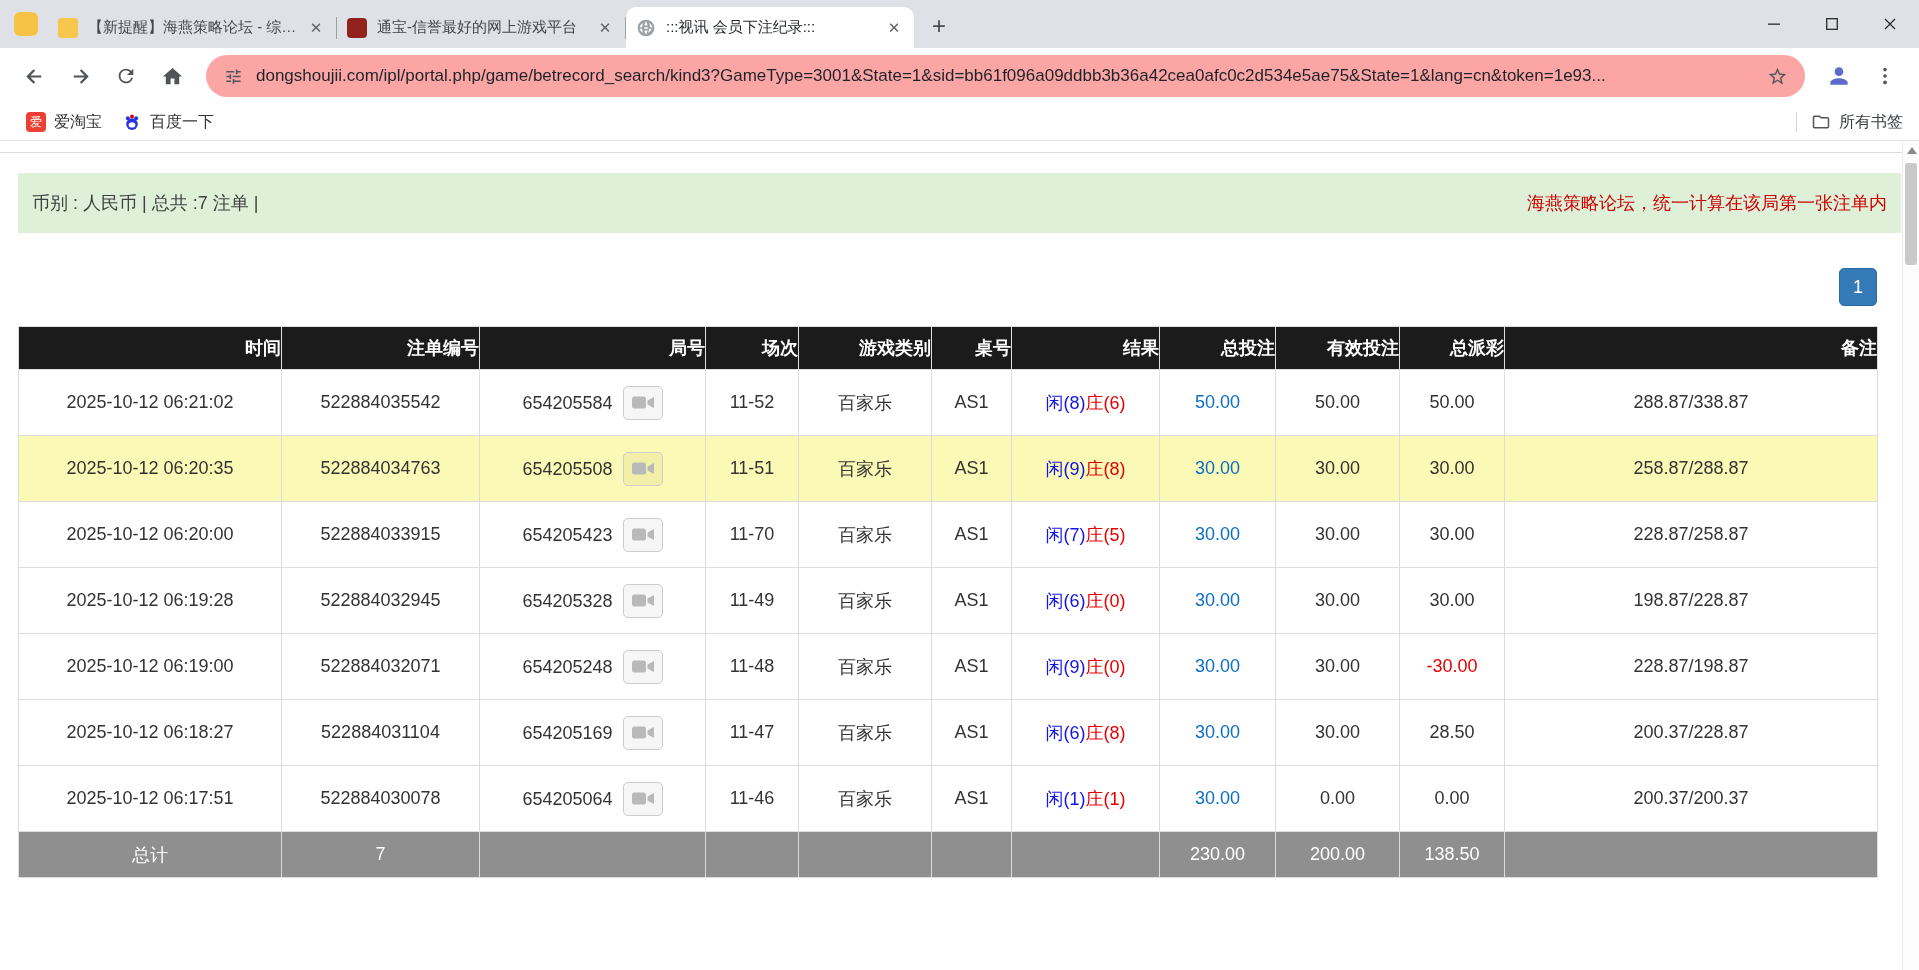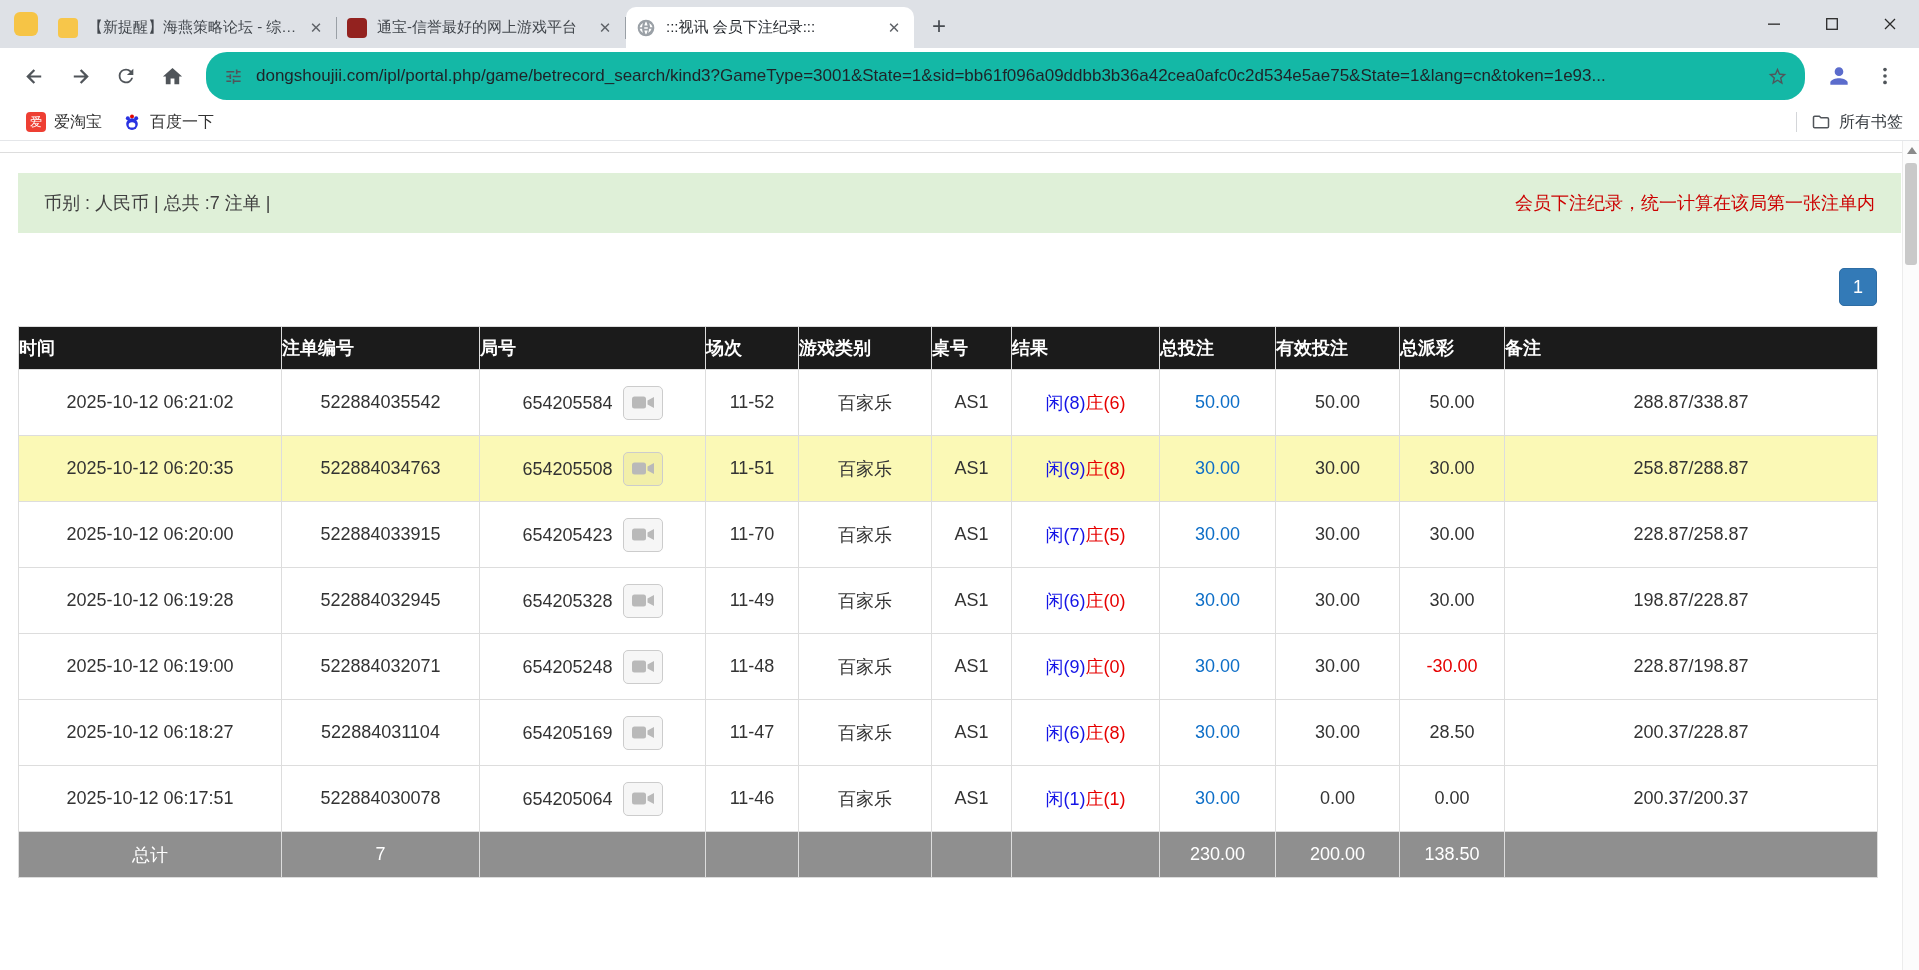--- a/index.html
+++ b/index.html
@@ -17,21 +17,21 @@
   .favicon.globe { background:transparent; }
   .tab-title { flex:1; white-space:nowrap; overflow:hidden; text-overflow:ellipsis; }
   .tab-close { width:20px; height:20px; margin-left:8px; border-radius:50%; color:#5f6368; font-size:15px; line-height:20px; text-align:center; flex:none; }
   .newtab-btn { width:34px; height:34px; margin:0 0 5px 8px; display:flex; align-items:center; justify-content:center; color:#474c51; font-size:24px; font-weight:400; border-radius:50%; flex:none; }
   .win-controls { position:absolute; right:0; top:0; height:48px; display:flex; }
   .win-btn { width:58px; height:100%; display:flex; align-items:center; justify-content:center; color:#2a2a2a; }
 
   
   .toolbar { height:56px; background:#fff; display:flex; align-items:center; padding:0 14px; gap:6px; }
   .nav-btn { width:40px; height:40px; border-radius:50%; display:flex; align-items:center; justify-content:center; flex:none; }
-  .addressbar { flex:1; height:48px; background:#14b8a6; border-radius:21px; display:flex; align-items:center; padding:7px 14px; margin:0 8px; min-width:0; }
+  .addressbar { flex:1; height:42px; background:#fca5a5; border-radius:21px; display:flex; align-items:center; padding:7px 14px; margin:0 8px; min-width:0; }
   .site-info { width:26px; height:26px; display:flex; align-items:center; justify-content:center; margin-right:10px; flex:none; }
   .url-text { flex:1; font-size:17px; color:#1f2328; white-space:nowrap; overflow:hidden; }
   .star-btn { width:28px; height:28px; display:flex; align-items:center; justify-content:center; margin-left:8px; flex:none; }
 
   
   .bookmarks { height:37px; background:#fff; display:flex; align-items:center; padding:0 16px; border-bottom:1px solid #e4e6e9; font-size:16px; color:#333; }
   .bm-item { display:flex; align-items:center; gap:8px; padding:4px 10px; border-radius:15px; }
   .bm-icon { width:20px; height:20px; border-radius:4px; flex:none; display:flex; align-items:center; justify-content:center; }
   .bm-icon.taobao { background:#ee3f33; color:#fff; font-size:12px; }
   .bm-spacer { flex:1; }
@@ -41,29 +41,29 @@
   
   .content { position:relative; height:829px; background:#fff; overflow:hidden; }
 
   .form-strip { height:30px; overflow:hidden; position:relative; }
   .sort-label { position:absolute; left:38px; top:10px; font-size:18px; font-weight:bold; color:#31708f; line-height:44px; white-space:nowrap; }
   .sort-input { position:absolute; left:130px; top:8px; width:218px; height:44px; border:1px solid #ccc; border-radius:4px; font-size:17px; color:#666; padding:0 10px; font-family:inherit; background:#fff; }
   .color-box { position:absolute; left:356px; top:8px; width:38px; height:44px; border:1px solid #ccc; border-radius:4px; background:#fff; }
   .search-btn { position:absolute; left:400px; top:8px; width:62px; height:44px; background:#39b3d7; border:1px solid #2aabd2; border-radius:4px; color:#fff; font-size:16px; font-family:inherit; }
   .panel-divider { height:12px; border-bottom:1px solid #ddd; margin:0; }
 
-  .info-bar { margin:20px 18px 16px 18px; height:60px; background:var(--info-green-bg,#dff0d8); display:flex; align-items:center; justify-content:space-between; padding:0 26px; }
+  .info-bar { margin:20px 18px 16px 18px; height:60px; background:var(--info-green-bg,#dff0d8); display:flex; align-items:center; justify-content:space-between; padding:0 14px; }
   .info-left { font-size:18px; color:#404040; }
   .info-right { font-size:18px; color:var(--warning-red,#cc0000); }
 
   .pager-row { display:flex; justify-content:flex-end; margin:35px 42px 0 0; }
   .page-btn { width:38px; height:38px; background:var(--accent-blue,#337ab7); border:1px solid #2e6da4; border-radius:5px; color:#fff; font-size:18px; display:flex; align-items:center; justify-content:center; }
 
   table.bet-table { border-collapse:collapse; table-layout:fixed; width:1859px; margin:20px 0 0 18px; font-size:18px; color:#333; }
-  .bet-table th { background:var(--header-dark,#1b1b1b); color:#fff; font-weight:bold; height:43px; border:1px solid #ddd; text-align:left; }
+  .bet-table th { background:var(--header-dark,#1b1b1b); color:#fff; font-weight:bold; height:43px; border:1px solid #ddd; text-align:right; }
   .bet-table td { height:66px; border:1px solid #ddd; text-align:center; background:#fff; }
   .bet-table tr.highlight td { background:var(--highlight-yellow,#fbf9b6); }
   .bet-table td.blue-link { color:var(--link-blue,#0d6ec7); }
   .bet-table td.neg { color:var(--negative-red,#e60000); }
   .bet-table .player { color:var(--player-blue,#1414e6); }
   .bet-table .banker { color:var(--banker-red,#e60000); }
   .bet-table tr.foot td { background:var(--footer-gray,#8f8f8f); color:#fff; height:46px; }
   .cam-btn { display:inline-block; vertical-align:middle; margin-left:10px; width:40px; height:34px; background:#f6f6f6; border:1px solid #ccc; border-radius:5px; padding:0; }
   .bet-table tr.highlight .cam-btn { background:#f2efa9; }
   .round-num { vertical-align:middle; }
@@ -206,21 +206,21 @@
     <span>所有书签</span>
   </div>
 </div>
 
 <div class="content">
 
   <div class="panel-divider"></div>
 
   <div class="info-bar">
     <span class="info-left">币别 : 人民币 | 总共 :7 注单 |</span>
-    <span class="info-right">会员下注纪录，统一计算在该局第一张注单内</span>
+    <span class="info-right">海燕策略论坛，统一计算在该局第一张注单内</span>
   </div>
 
   <div class="pager-row">
     <div class="page-btn">1</div>
   </div>
 
   <table class="bet-table">
     <colgroup>
       <col style="width:263px">
         <col style="width:198px">

